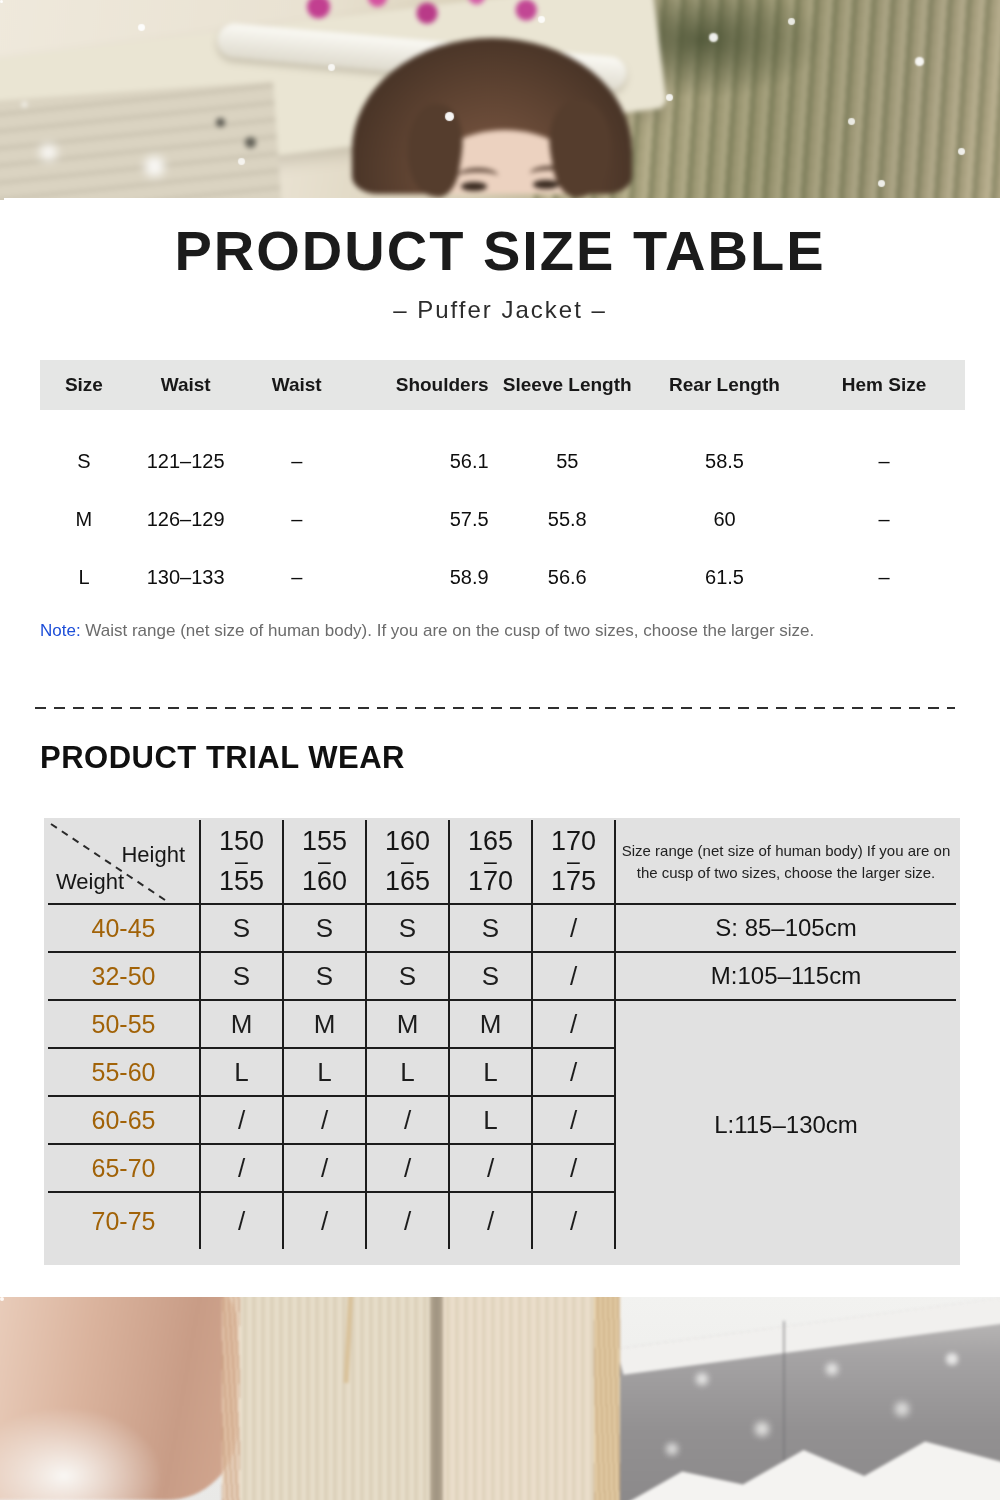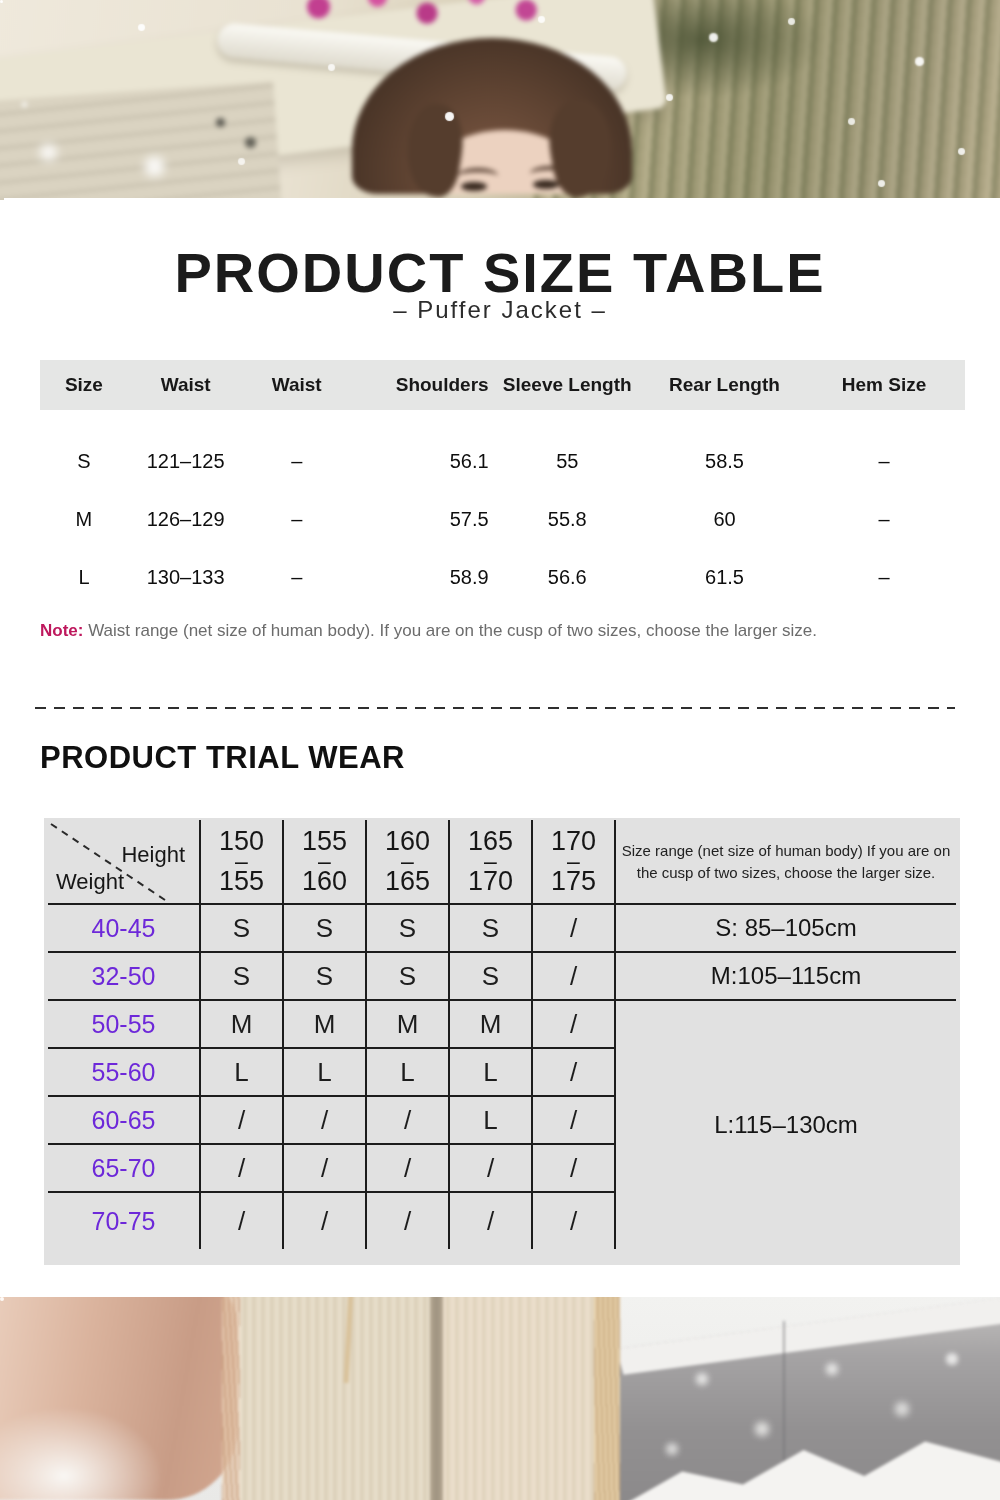--- a/index.html
+++ b/index.html
@@ -47,35 +47,35 @@
       918px 60px 2px 3px rgba(255,255,255,.9),960px 150px 1px 2px rgba(255,255,255,.85),
       850px 120px 1px 2px rgba(255,255,255,.8),330px 66px 1px 2px rgba(255,255,255,.8),
       540px 18px 1px 2px rgba(255,255,255,.85),790px 20px 1px 2px rgba(255,255,255,.8),
       880px 182px 1px 2px rgba(255,255,255,.85),240px 160px 1px 2px rgba(255,255,255,.75);}
 
   
   .left-strip{position:absolute;left:0;top:198px;width:5px;height:1099px;
     background:linear-gradient(180deg,#cfc8b8,#e9e3d5 30%,#f0ead e 70%,#e0d6c8);}
   .white-panel{position:absolute;left:4px;top:198px;width:996px;height:1099px;background:#ffffff;}
 
-  .page-title{position:absolute;left:0;top:240px;width:1000px;text-align:center;
+  .page-title{position:absolute;left:0;top:218px;width:1000px;text-align:center;
     font-size:56px;font-weight:bold;letter-spacing:2px;color:#1b1b1b;z-index:3;}
   .page-subtitle{position:absolute;left:0;top:296px;width:1000px;text-align:center;
     font-size:24px;letter-spacing:2px;color:#2c2c2c;z-index:3;}
 
   
   .size-table{position:absolute;left:40px;top:360px;width:925px;z-index:3;}
   .st-header{display:flex;height:50px;align-items:center;background:#e5e6e5;font-size:19px;color:#181818;font-weight:bold;}
   .st-row{display:flex;height:58px;align-items:center;font-size:20px;color:#0e0e0e;}
   .st-body{padding-top:22px;}
   .st-c{text-align:center;}
   .c0{width:9.5%;}.c1{width:12.5%;}.c2{width:11.5%;}.c3{width:15%;text-align:right;}.c4{width:17%;}.c5{width:17%;}.c6{width:17.5%;}
 
   .note-line1{position:absolute;left:40px;top:621px;font-size:17px;color:#6c6c6c;z-index:3;}
-  .note-label{font-weight:bold;color:#be185d;}
+  .note-label{font-weight:normal;color:#1d4ed8;}
   .note-line2{position:absolute;left:40px;top:649px;font-size:17px;color:#757575;z-index:3;}
 
   .dashed-divider{position:absolute;left:35px;top:707px;width:920px;height:2px;z-index:3;
     background:repeating-linear-gradient(90deg,#2f2f2f 0 11px,transparent 11px 19px);}
 
   .trial-title{position:absolute;left:40px;top:740px;font-size:31px;font-weight:bold;
     letter-spacing:0.5px;color:#101010;z-index:3;}
 
   
   .trial-panel{position:absolute;left:44px;top:818px;width:916px;height:447px;background:#e1e1e1;z-index:3;}
@@ -86,21 +86,21 @@
   tr.hrow{height:84px;}
   tr.drow{height:48px;}
   tr.lastrow{height:57px;}
   .corner-cell{position:relative;}
   .corner-cell svg{position:absolute;left:0;top:0;}
   .corner-top{position:absolute;right:14px;top:22px;font-size:22px;color:#161616;}
   .corner-bottom{position:absolute;left:8px;bottom:8px;font-size:22px;color:#161616;}
   .hstack{display:flex;flex-direction:column;align-items:center;font-size:27px;color:#161616;}
   .hstack .n{line-height:27px;}
   .hstack .d{line-height:13px;font-size:23px;}
-  .wcell{font-size:25px;color:#6d28d9;margin-top:8px;}
+  .wcell{font-size:25px;color:#a16207;margin-top:8px;}
   .scell{font-size:26px;color:#1d1d1d;}
   .side-note{font-size:15px;line-height:1.42;color:#222;text-align:left;padding:0 14px 0 17px;}
   .range-cell{font-size:24px;color:#151515;}
   .range-span{vertical-align:top;padding-top:9px;}
 
   
   .photo-bottom{position:absolute;left:0;top:1297px;width:1000px;height:203px;overflow:hidden;
     background:linear-gradient(180deg,#f2f2f0,#e9e9e7);}
   .pb-blur{position:absolute;inset:-6px;filter:blur(1.6px);}
   .pb-wall{position:absolute;inset:0;background:linear-gradient(180deg,#c6c4c3 0%,#a5a3a4 30%,#929091 65%,#8b898a 100%);

